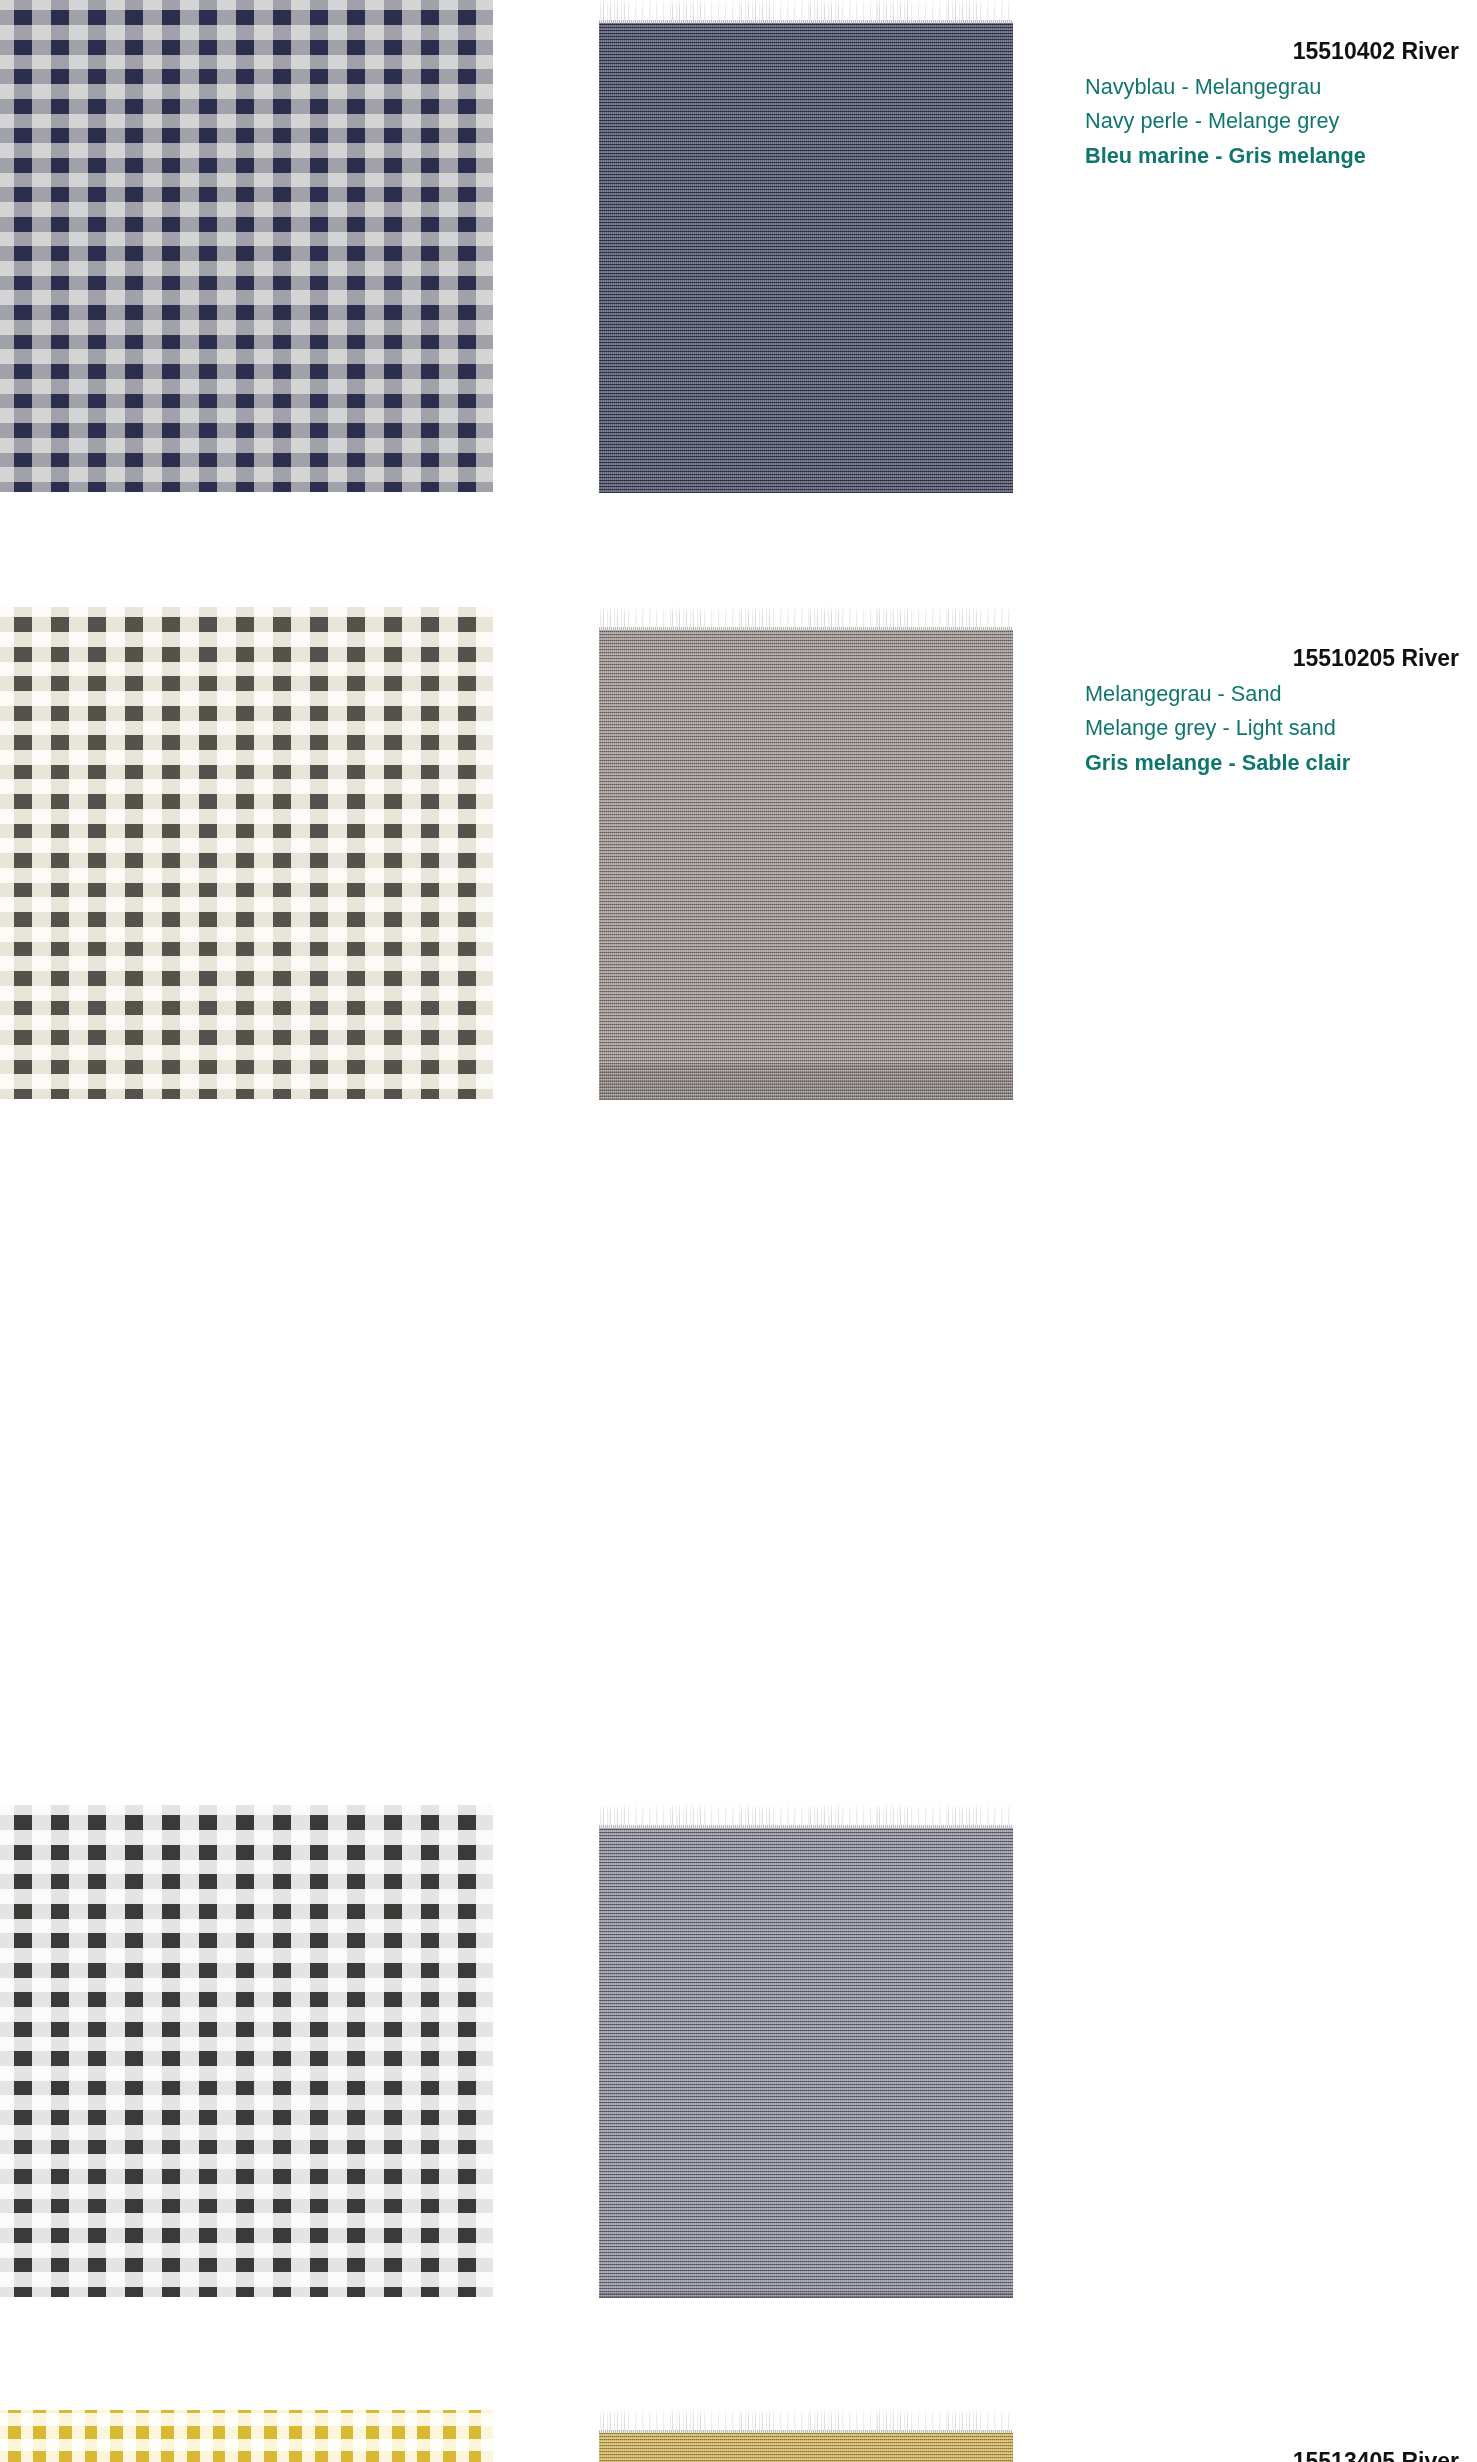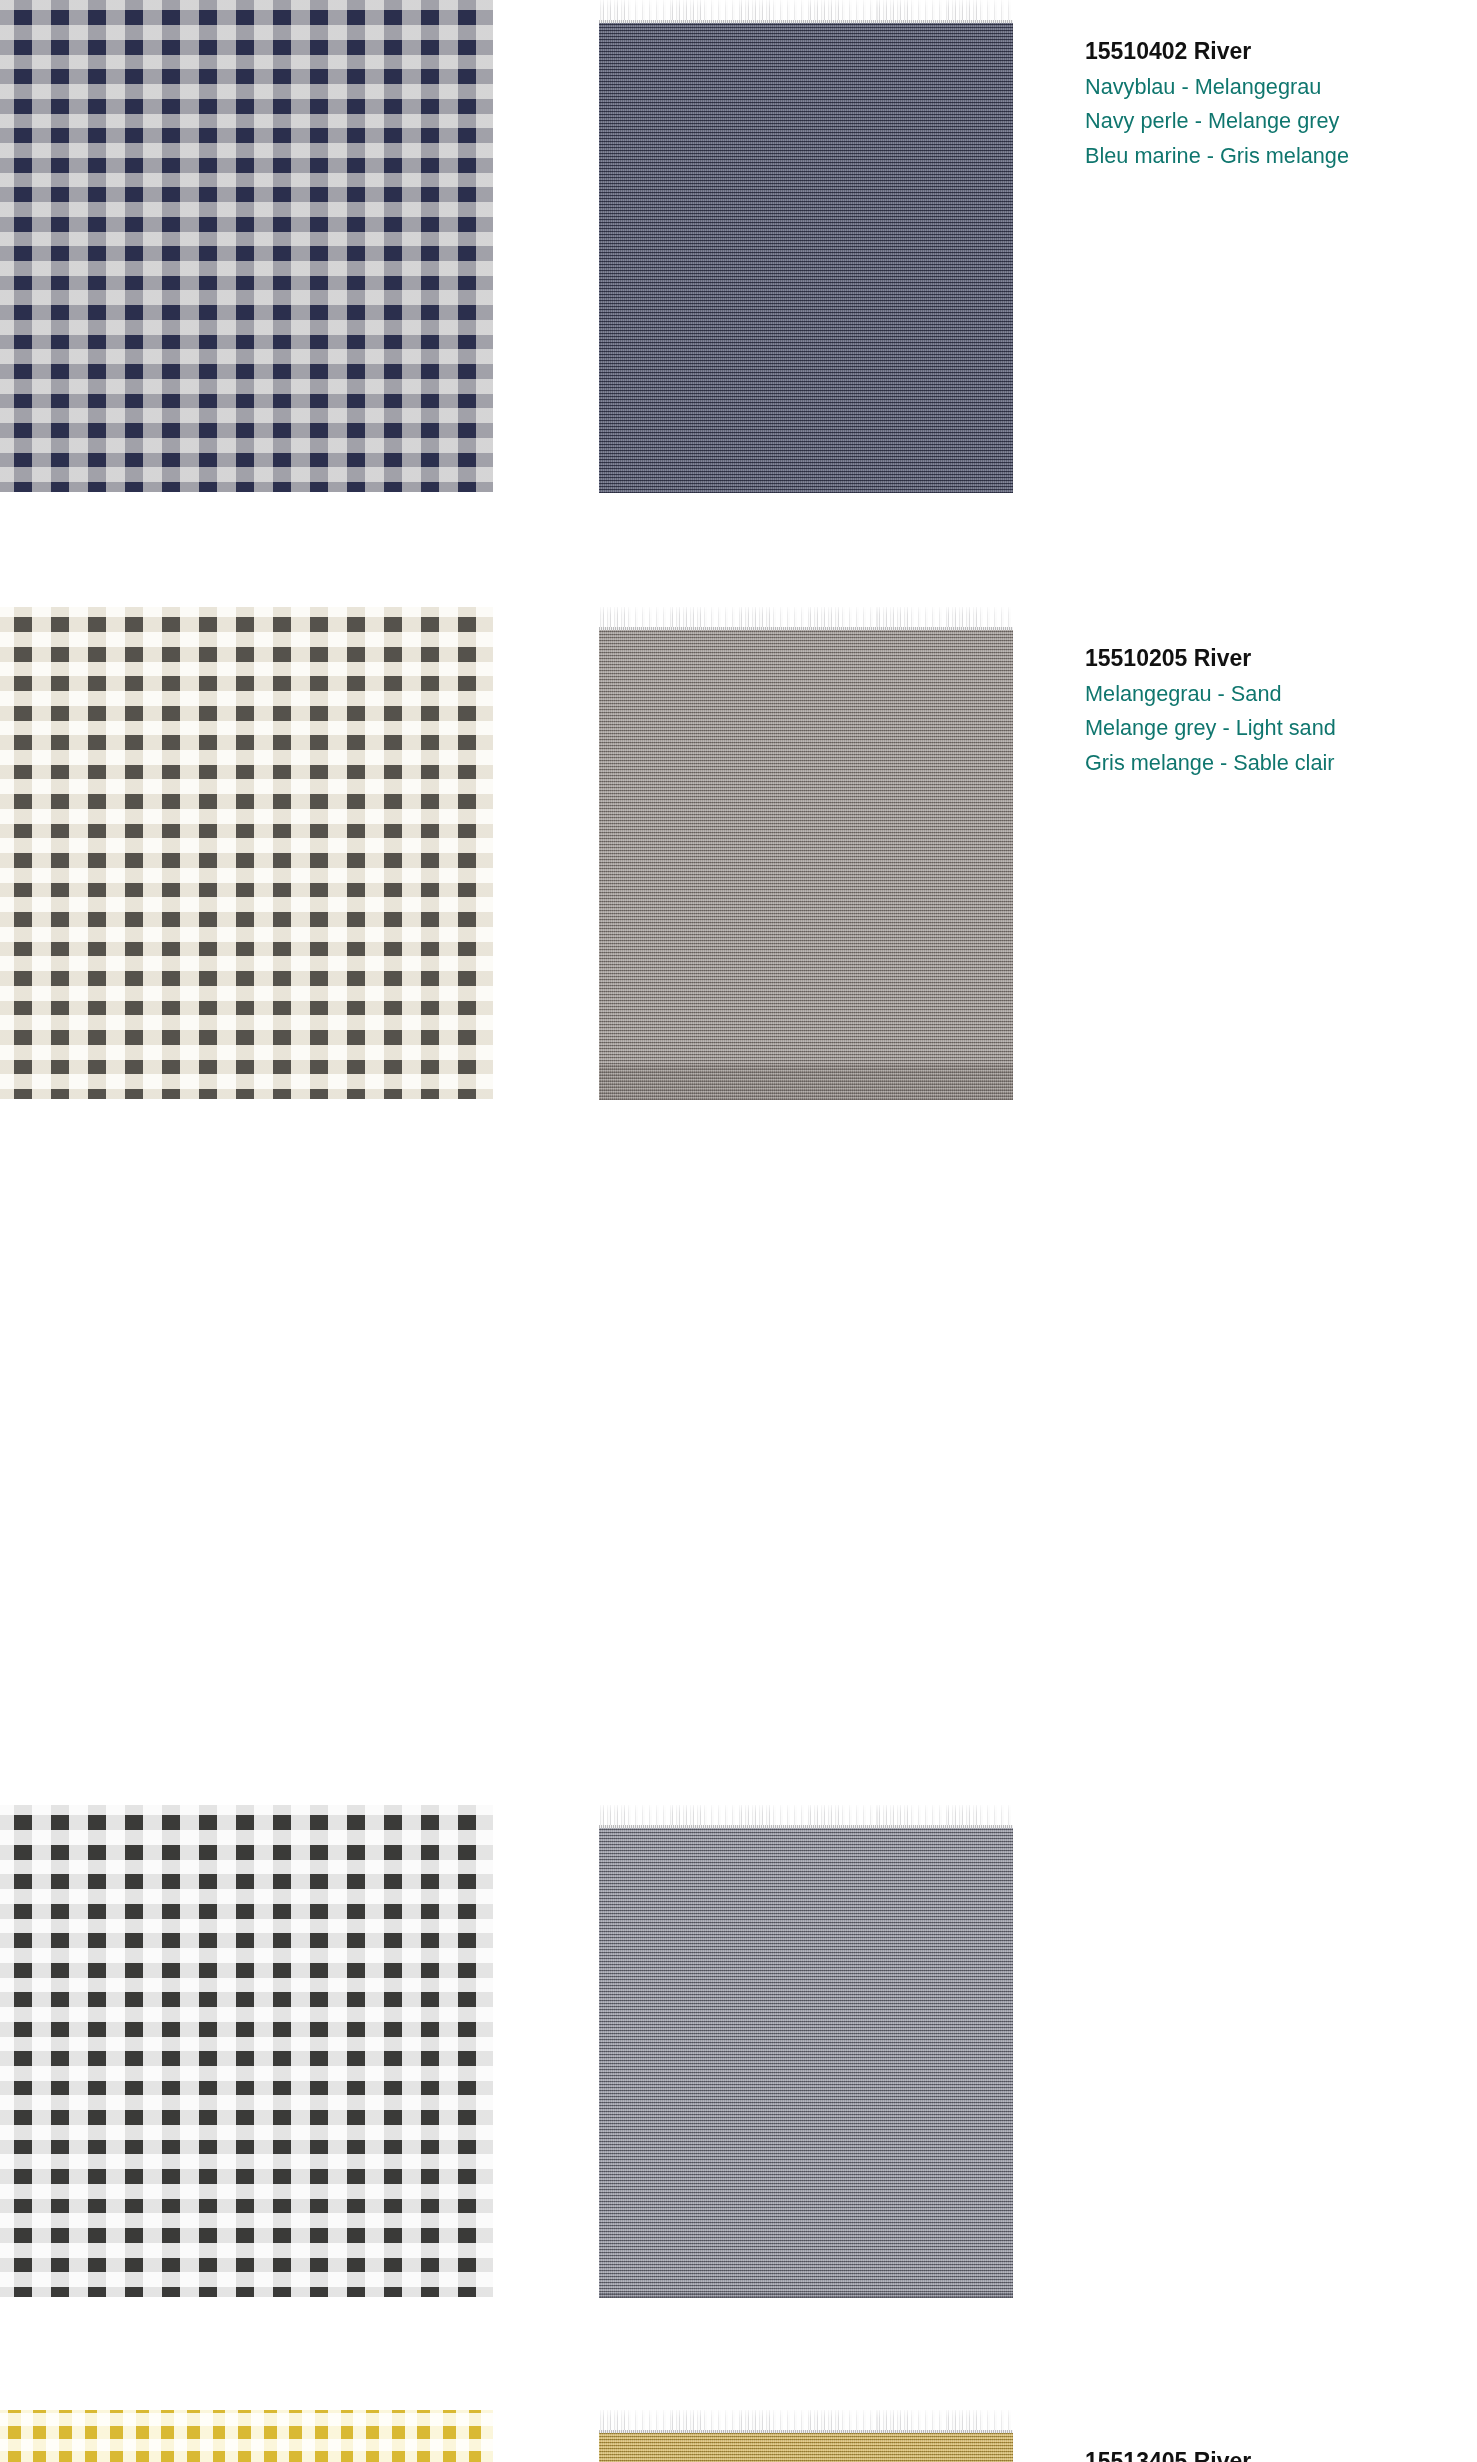--- a/index.html
+++ b/index.html
@@ -111,30 +111,31 @@
     top: 40px;
     width: 374px;
   }
   .caption .title {
     font-size: 23px;
     font-weight: 700;
     color: #111111;
     line-height: 1.02;
     margin-bottom: 12.3px;
     white-space: nowrap;
+    text-align: right;
   }
   .caption .line {
     font-size: 21.7px;
     font-weight: 400;
     color: #0f766e;
     line-height: 1.0;
     margin-bottom: 12.8px;
     white-space: nowrap;
   }
-  .caption .line:last-child { margin-bottom: 0; }
+  .caption .line:last-child { margin-bottom: 0; font-weight: bold; }
 </style>
 </head>
 <body>
 
 <div class="catalog">
 
   <div class="product-row" style="top:0px;height:492px;">
     <div class="swatch" id="sw0" style="background-color: rgb(43, 47, 77);">
       <div class="weave" style="background-color: rgb(43, 47, 77); background-image: repeating-linear-gradient(90deg, rgb(142, 140, 132) 0px, rgb(142, 140, 132) 18.7px, rgba(0, 0, 0, 0) 18.7px, rgba(0, 0, 0, 0) 37px), repeating-linear-gradient(0deg, rgba(0, 0, 0, 0) 0px, rgba(0, 0, 0, 0) 14.8px, rgb(142, 140, 132) 14.8px, rgb(142, 140, 132) 29.5px); background-blend-mode: screen;"></div>
       <div class="noise"></div>

